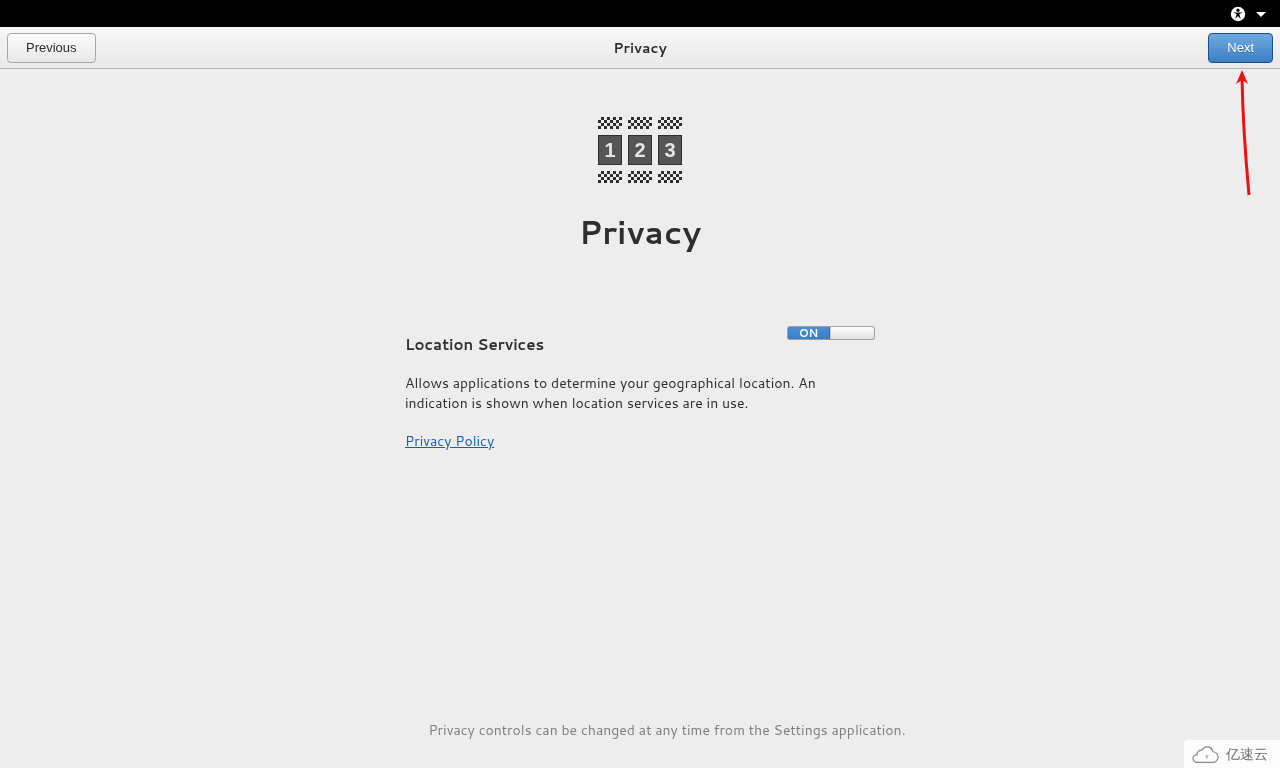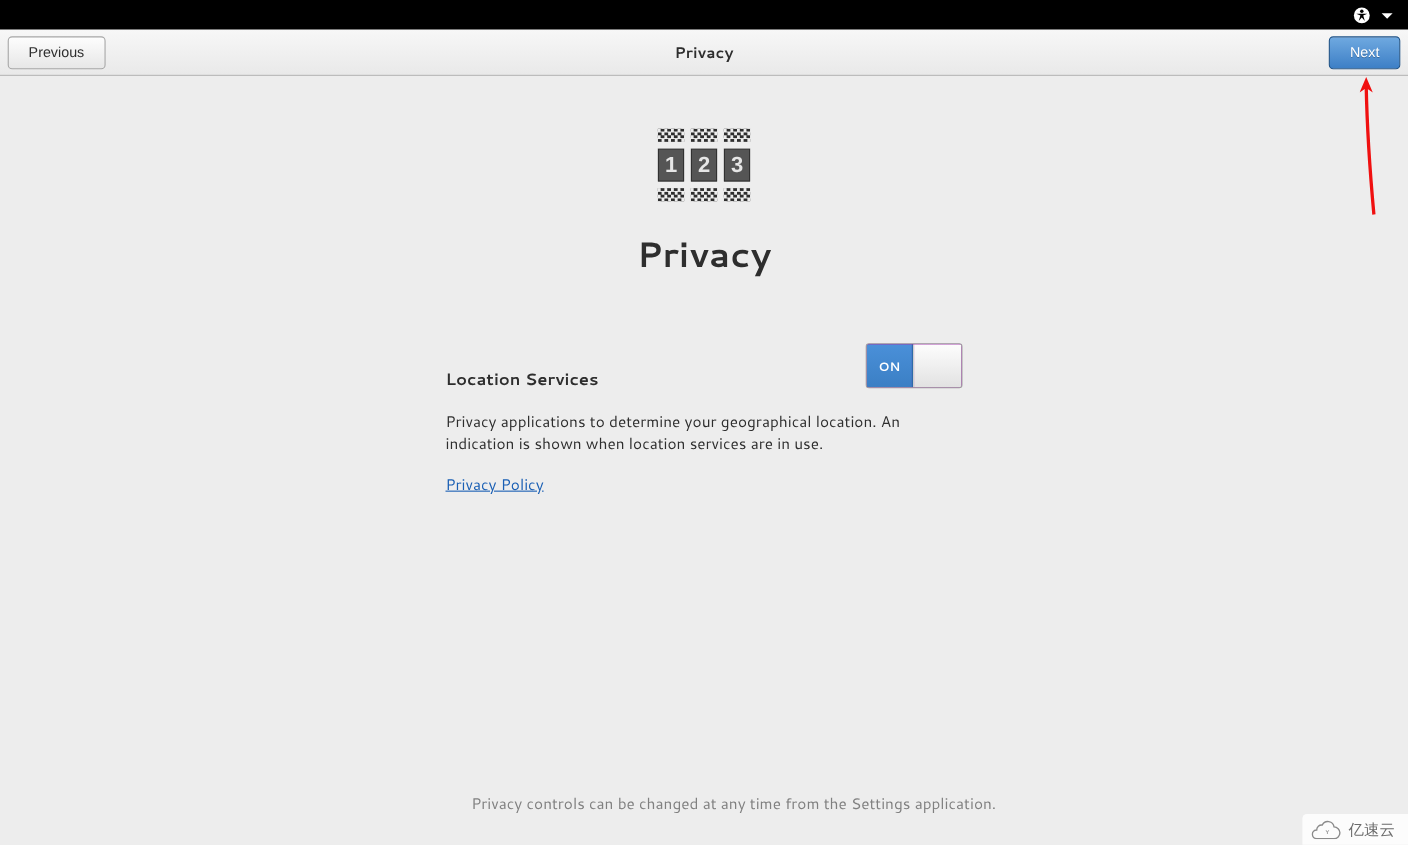--- a/index.html
+++ b/index.html
@@ -96,21 +96,21 @@
     width: 470px;
     text-align: left;
   }
   .row {
     display:flex; align-items:center; justify-content:space-between;
     margin-bottom: 18px;
   }
   .row .label { font-weight: bold; font-size: 15px; color:#2e2e2e;margin-top:24px; }
 
   .switch {
-    width: 88px; height: 41px;
+    width: 88px; height: 14px;
     border: 1px solid #a0a0a0;
     border-radius: 3px;
     display:flex; overflow:hidden;
     cursor:pointer;
     background:#a21caf;
   }
   .switch .on-side {
     flex:1; background: linear-gradient(#4a90d9,#3b7fc4);
     color:#fff; font-size:11px; font-weight:bold;
     display:flex; align-items:center; justify-content:center;
@@ -195,21 +195,21 @@
   <div class="page-title">Privacy</div>
 
   <div class="panel">
     <div class="row">
       <span class="label">Location Services</span>
       <div class="switch">
         <div class="on-side">ON</div>
         <div class="knob"></div>
       </div>
     </div>
-    <div class="desc">Privacy applications to determine your geographical location. An indication is shown when location services are in use.</div>
+    <div class="desc">Allows applications to determine your geographical location. An indication is shown when location services are in use.</div>
     <a class="link">Privacy Policy</a>
   </div>
 
   <div class="footer-note">Privacy controls can be changed at any time from the Settings application.</div>
 
 </div>
 
 <svg class="arrow" width="30" height="130">
   <defs>
     <marker id="ah" markerWidth="10" markerHeight="10" refX="5" refY="2" orient="auto">

